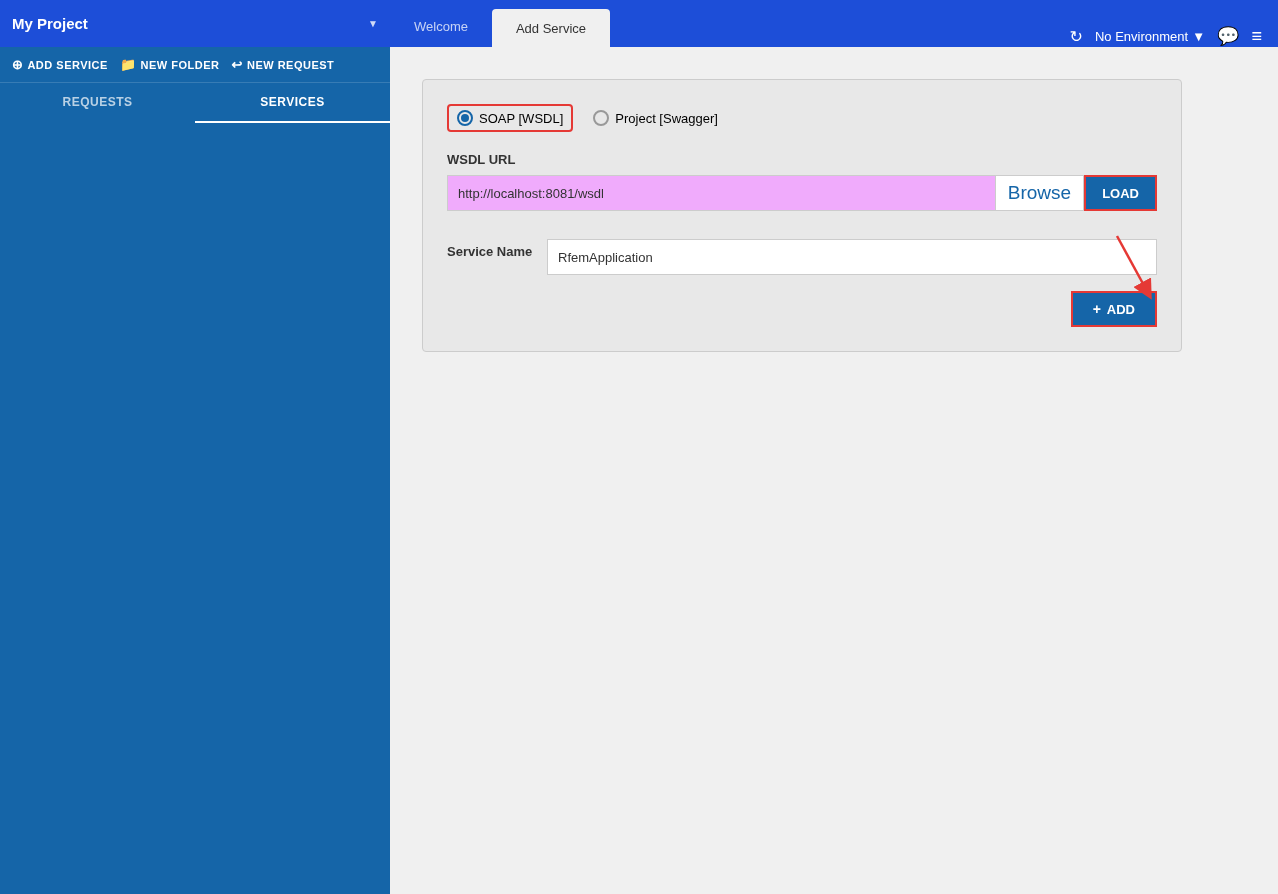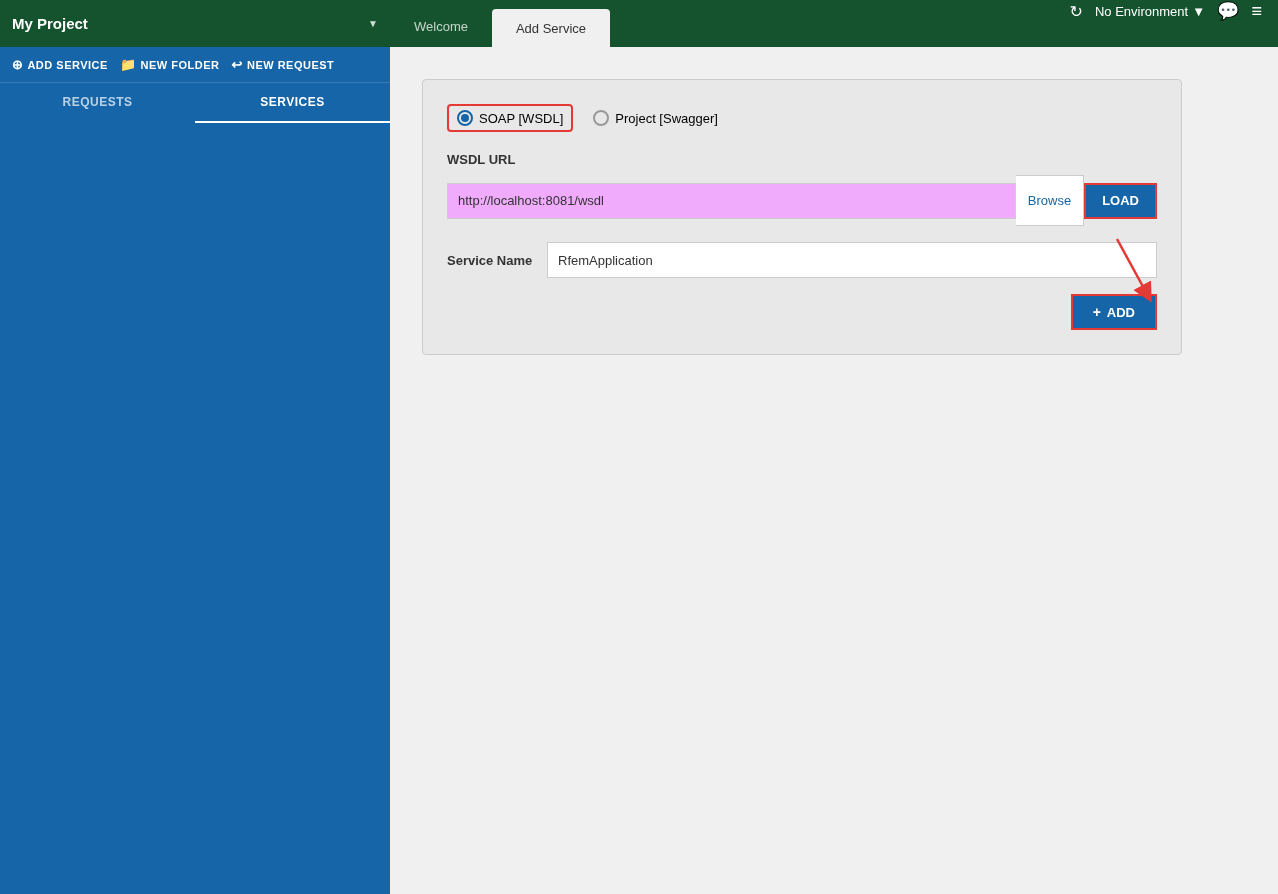--- a/index.html
+++ b/index.html
@@ -1,23 +1,23 @@
 <!DOCTYPE html>
 <html><head>
   <meta charset="utf-8">
   <style>
     * { box-sizing: border-box; margin: 0; padding: 0; }
     body { font-family: 'Segoe UI', Arial, sans-serif; font-size: 13px; background: #f0f0f0; display: flex; flex-direction: column; height: 894px; width: 1278px; overflow: hidden; }
 
     
     .top-bar {
       display: flex;
-      align-items: flex-start;
+      align-items: flex-end;
       height: 47px;
-      background: #14532d;
+      background: #1d4ed8;
       flex-shrink: 0;
     }
     .project-title {
       display: flex;
       align-items: center;
       color: white;
       font-size: 15px;
       font-weight: 600;
       padding: 0 12px;
       height: 100%;
@@ -211,26 +211,26 @@
       height: 36px;
       padding: 0 10px;
       border: 1px solid #ccc;
       font-size: 13px;
       color: #333;
       outline: none;
       background: #f0abfc;
     }
     .browse-btn {
       padding: 0 12px;
-      height: 51px;
+      height: 36px;
       background: white;
       border: 1px solid #ccc;
       border-left: none;
       color: #1565a8;
-      font-size: 13px;
+      font-size: 19px;
       cursor: pointer;
       display: flex;
       align-items: center;
     }
     .load-btn {
       padding: 0 16px;
       height: 36px;
       background: #1565a8;
       color: white;
       font-size: 13px;
@@ -241,20 +241,21 @@
     }
     .service-name-input {
       flex: 1;
       height: 36px;
       padding: 0 10px;
       border: 1px solid #ccc;
       font-size: 13px;
       color: #333;
       outline: none;
       background: white;
+      margin-top: 12px;
     }
 
     
     .add-btn-row {
       display: flex;
       justify-content: flex-end;
       margin-top: 8px;
     }
     .add-btn {
       padding: 8px 20px;

